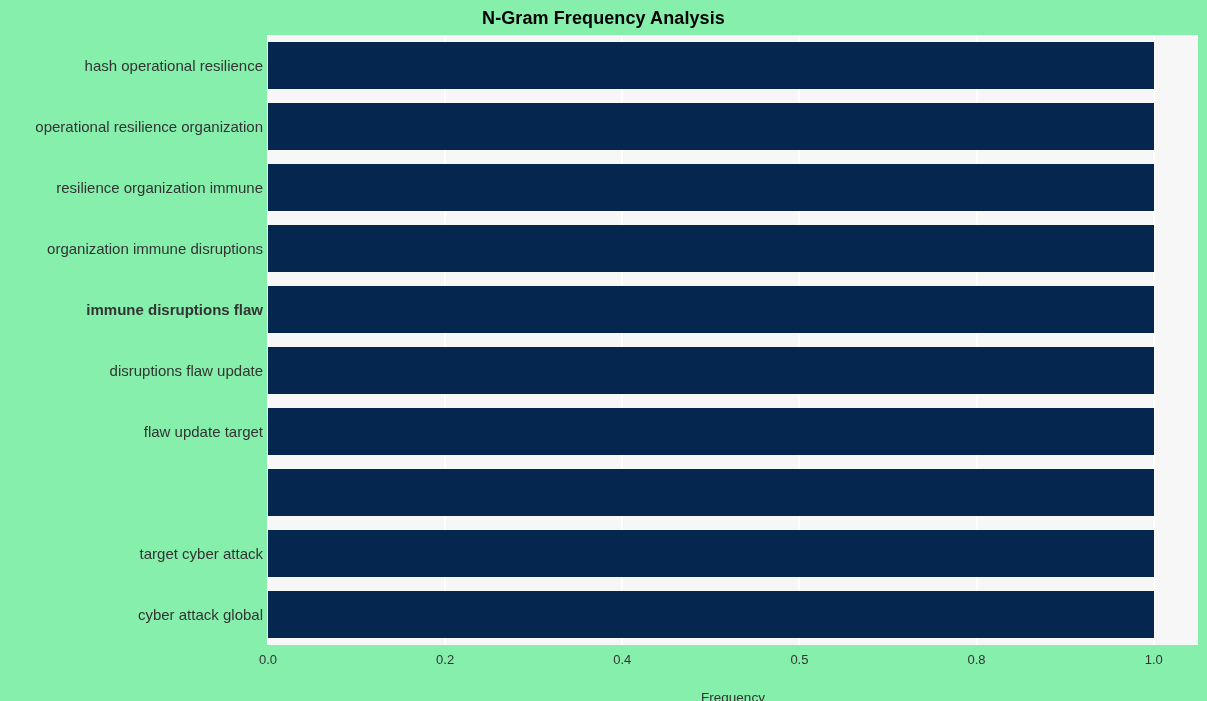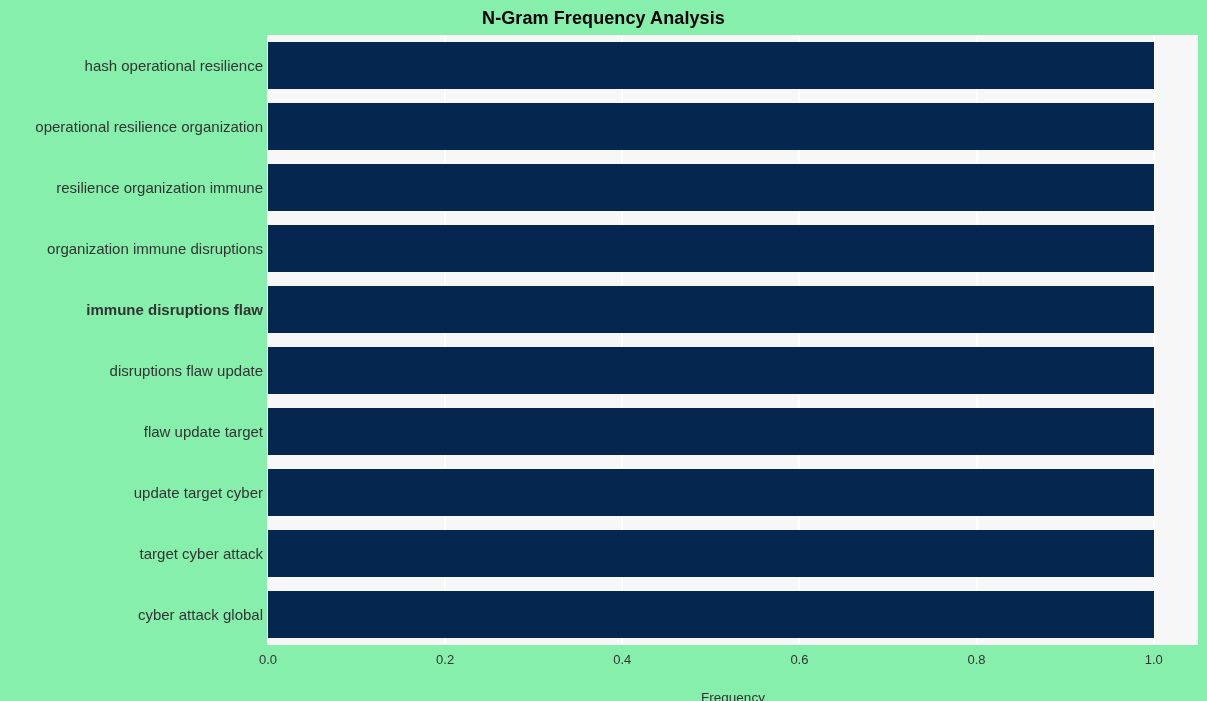--- a/index.html
+++ b/index.html
@@ -157,29 +157,28 @@
   </div>
 
   <div class="ylabels" id="ylabels">
       <div class="ylabel" style="top: 22.5px; color: rgb(51, 51, 51);">hash operational resilience</div>
       <div class="ylabel" style="top: 83.5px; color: rgb(51, 51, 51);">operational resilience organization</div>
       <div class="ylabel" style="top: 144.5px; color: rgb(51, 51, 51);">resilience organization immune</div>
       <div class="ylabel" style="top: 205.5px; color: rgb(51, 51, 51);">organization immune disruptions</div>
       <div class="ylabel" style="top: 266.5px; color: rgb(51, 51, 51); font-weight: bold;">immune disruptions flaw</div>
       <div class="ylabel" style="top: 327.5px; color: rgb(51, 51, 51);">disruptions flaw update</div>
       <div class="ylabel" style="top: 388.5px; color: rgb(51, 51, 51);">flaw update target</div>
-      <div class="ylabel" style="top: 449.5px; color: rgb(51, 51, 51);">update target cyber</div>
       <div class="ylabel" style="top: 510.5px; color: rgb(51, 51, 51);">target cyber attack</div>
       <div class="ylabel" style="top: 571.5px; color: rgb(51, 51, 51);">cyber attack global</div>
     </div>
 
   <div class="xlabels" id="xlabels">
       <div class="xtick" style="left: 268px; color: rgb(51, 51, 51);">0.0</div>
       <div class="xtick" style="left: 445.143px; color: rgb(51, 51, 51);">0.2</div>
       <div class="xtick" style="left: 622.286px; color: rgb(51, 51, 51);">0.4</div>
-      <div class="xtick" style="left: 799.429px; color: rgb(51, 51, 51);">0.6</div>
+      <div class="xtick" style="left: 799.429px; color: rgb(51, 51, 51);">0.5</div>
       <div class="xtick" style="left: 976.571px; color: rgb(51, 51, 51);">0.8</div>
       <div class="xtick" style="left: 1153.71px; color: rgb(51, 51, 51);">1.0</div>
     </div>
 
   <div class="axis-title-x" style="color: rgb(51, 51, 51);">Frequency</div>
 
 </div>
 
 </body></html>

